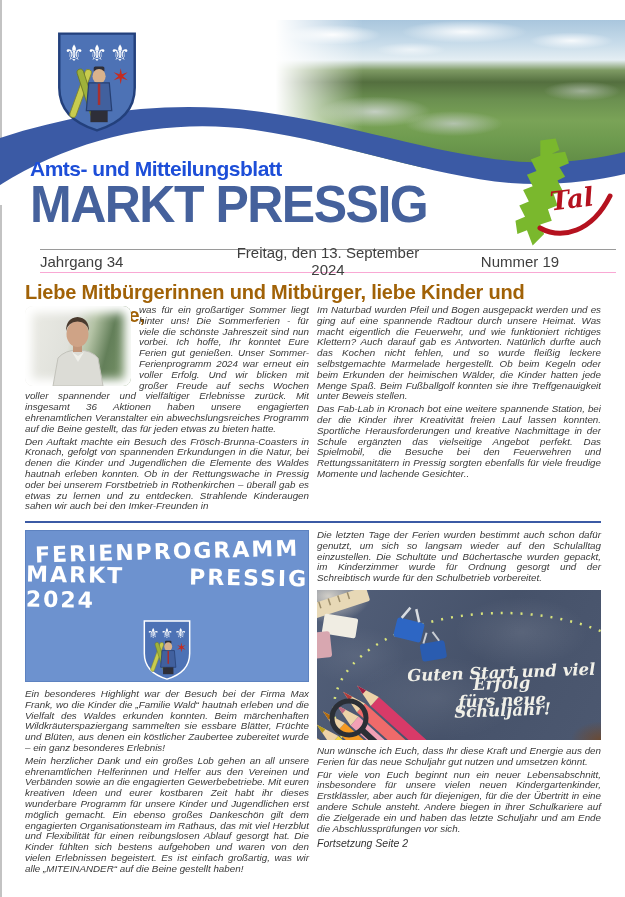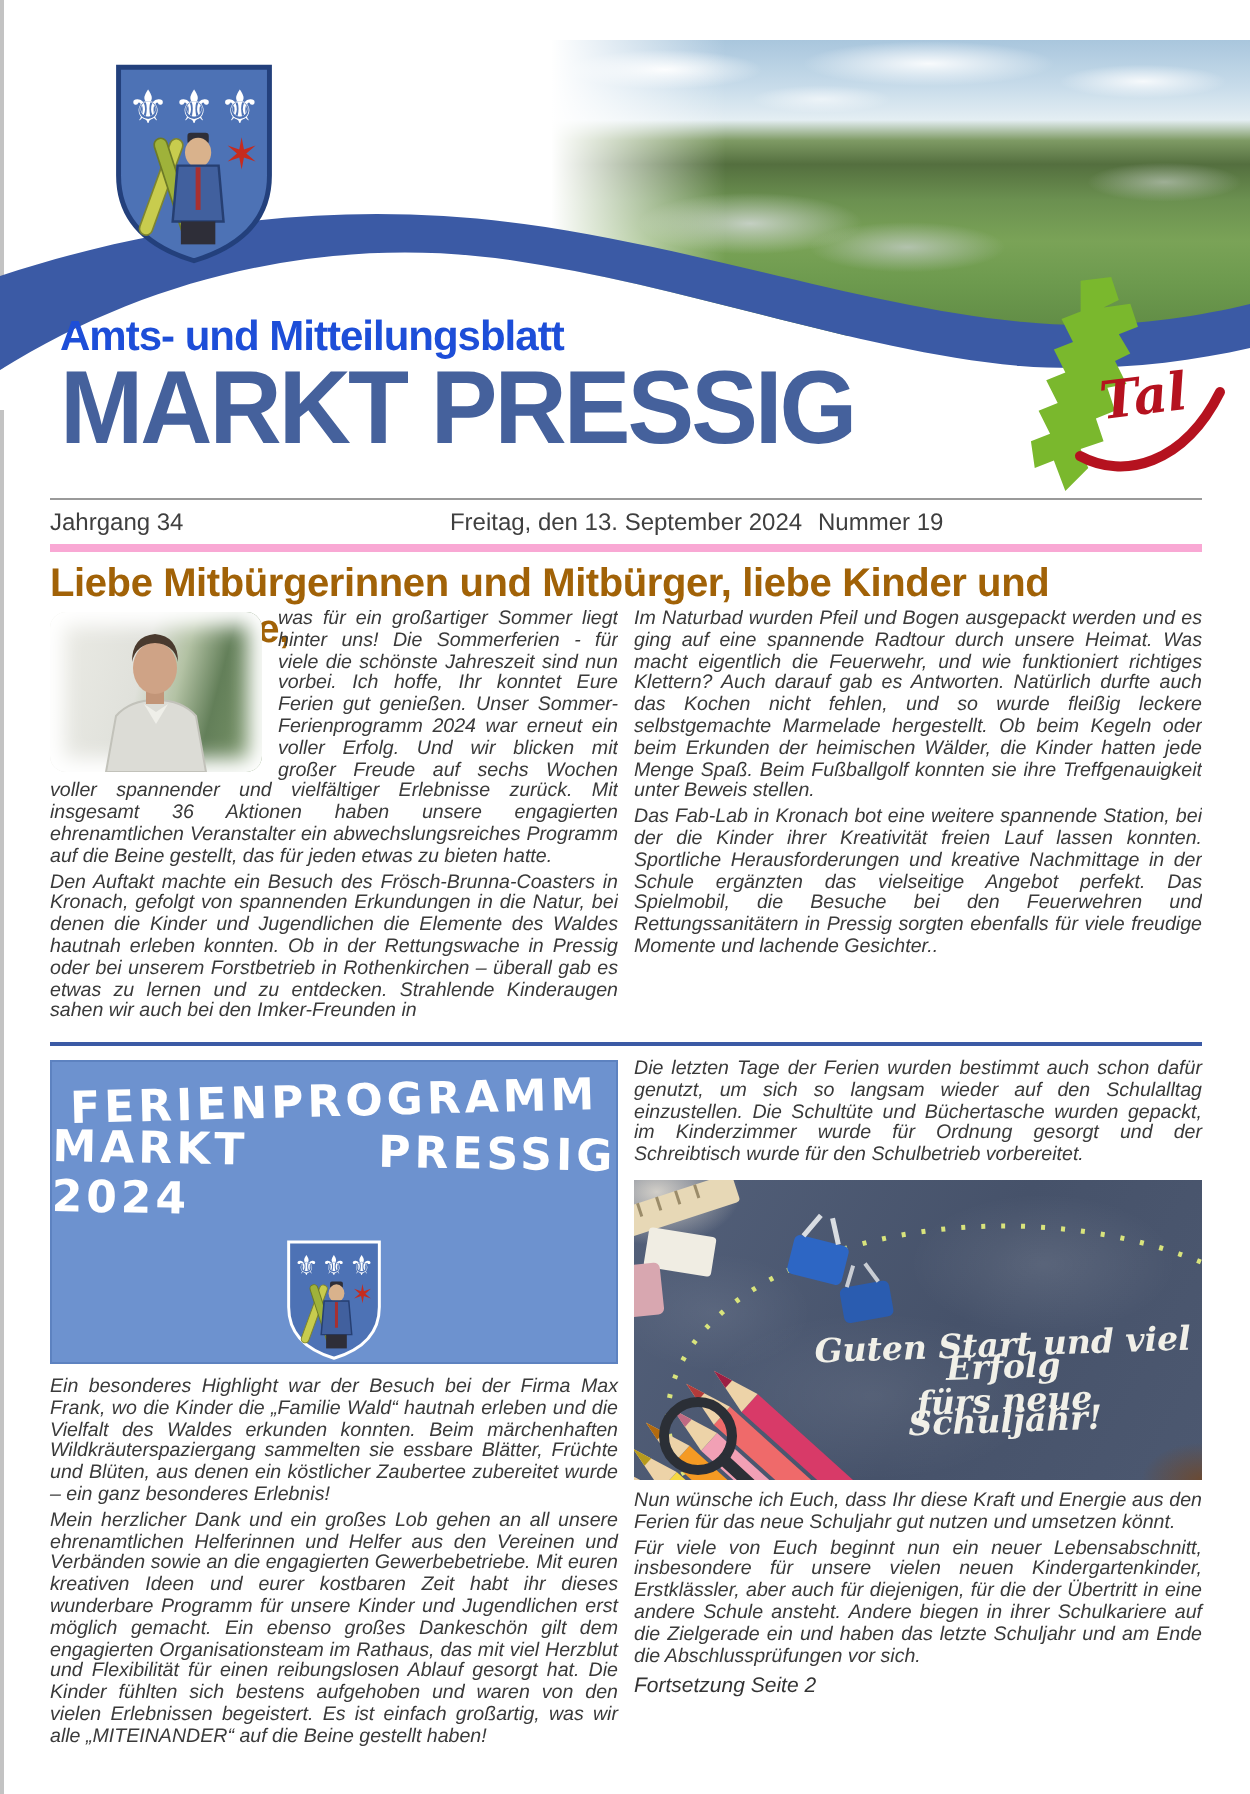--- a/index.html
+++ b/index.html
@@ -31,27 +31,27 @@
   .masthead-subtitle{font-size:21px;font-weight:700;letter-spacing:-.5px;color:#1d4ed8;line-height:1.05;}
   .masthead-title{font-size:50px;font-weight:700;letter-spacing:-1.5px;color:#45619c;line-height:1.0;margin-top:-2px;transform:scaleY(1.04);transform-origin:top left;}
   
   .haslach-logo{position:absolute;left:472px;top:136px;width:150px;height:112px;z-index:5;}
   .haslach-map{position:absolute;left:32px;top:0;width:86px;height:112px;}
   .haslach-name{position:absolute;left:4px;top:30px;font-size:23px;font-weight:700;color:#1d6ab2;letter-spacing:-.5px;z-index:2;}
   .haslach-tal{position:absolute;left:78px;top:48px;font-size:26px;font-weight:700;font-style:italic;color:#b5121f;font-family:"DejaVu Serif",serif;transform:rotate(-7deg);z-index:3;}
   .haslach-swoosh{position:absolute;left:62px;top:52px;width:84px;height:52px;z-index:2;}
   
   .infobar{
-    position:absolute;left:25px;top:249px;width:576px;height:22px;
-    border-top:1px solid #9a9a9a;border-bottom:4px solid #f9a8d4;
-    display:flex;align-items:center;font-size:12px;color:#3f3f3f;
+    position:absolute;left:40px;top:249px;width:576px;height:22px;
+    border-top:1px solid #9a9a9a;border-bottom:1px solid #f9a8d4;
+    display:flex;align-items:center;font-size:15px;color:#3f3f3f;
   }
   .infobar span{flex:1;}
   .infobar .mid{text-align:center;}
-  .infobar .right{text-align:left;}
+  .infobar .right{text-align:center;}
   
   .headline{position:absolute;left:25px;top:281px;width:576px;font-size:20px;font-weight:700;color:#a16207;letter-spacing:-.2px;}
   .col{position:absolute;top:305px;width:284px;font-size:9.8px;line-height:10.8px;color:#3a3a3a;text-align:justify;}
   .col-left{left:25px;}
   .col-right{left:317px;}
   .col p{margin:0 0 2px 0;font-style:italic;}
   .upper{height:216px;overflow:hidden;}
   .lower{padding-top:9px;}
   .divider{position:absolute;left:25px;top:521px;width:576px;height:2px;background:#3b5aa5;}
   .portrait{

